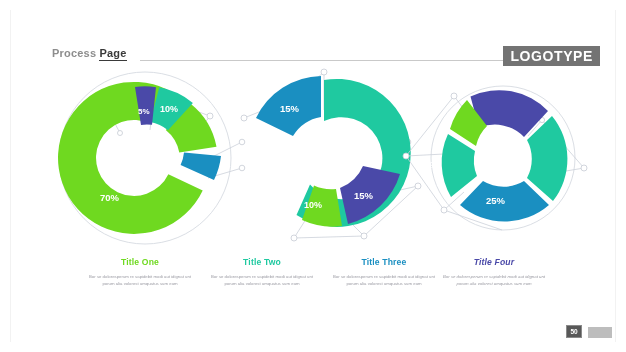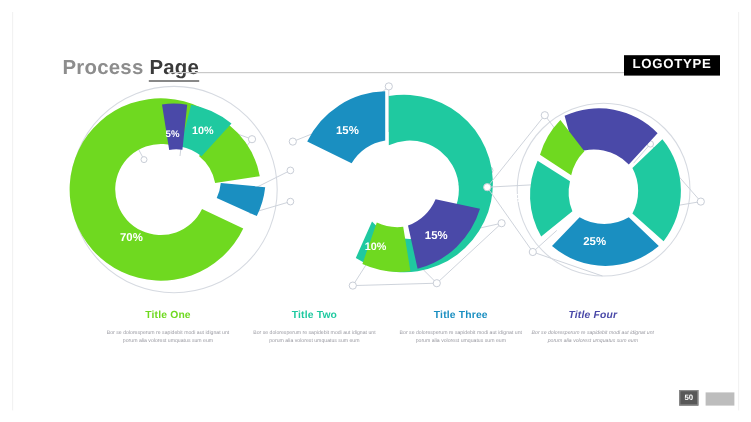--- a/index.html
+++ b/index.html
@@ -13,33 +13,33 @@
   .slide{
     position:absolute;inset:0;
     background:#ffffff;
   }
   
   .header{
     position:absolute;left:0;top:22px;width:626px;height:26px;
   }
   .title-wrap{
     position:absolute;left:52px;top:25px;
-    font-size:17px;letter-spacing:.2px;white-space:nowrap;
+    font-size:11px;letter-spacing:.2px;white-space:nowrap;
   }
   .title-light{color:#8d8d8d;font-weight:bold;}
   .title-bold{color:#3a3a3a;font-weight:bold;
     border-bottom:1.5px solid #3a3a3a;padding-bottom:1px;}
   .rule-left{
     position:absolute;left:140px;top:38px;width:390px;height:1px;
     background:#c9c9c9;
   }
   .logo-box{
     position:absolute;right:26px;top:24px;
-    background:#000000;color:#ffffff;
-    font-size:11px;font-weight:bold;letter-spacing:.6px;
+    background:#737373;color:#ffffff;
+    font-size:14px;font-weight:bold;letter-spacing:.6px;
     padding:3px 7px 3px 7px;line-height:1;
   }
   
   .charts{
     position:absolute;left:0;top:58px;width:626px;height:200px;
   }
   .chart{
     position:absolute;top:0;
   }
   .chart svg{display:block;overflow:visible;}

